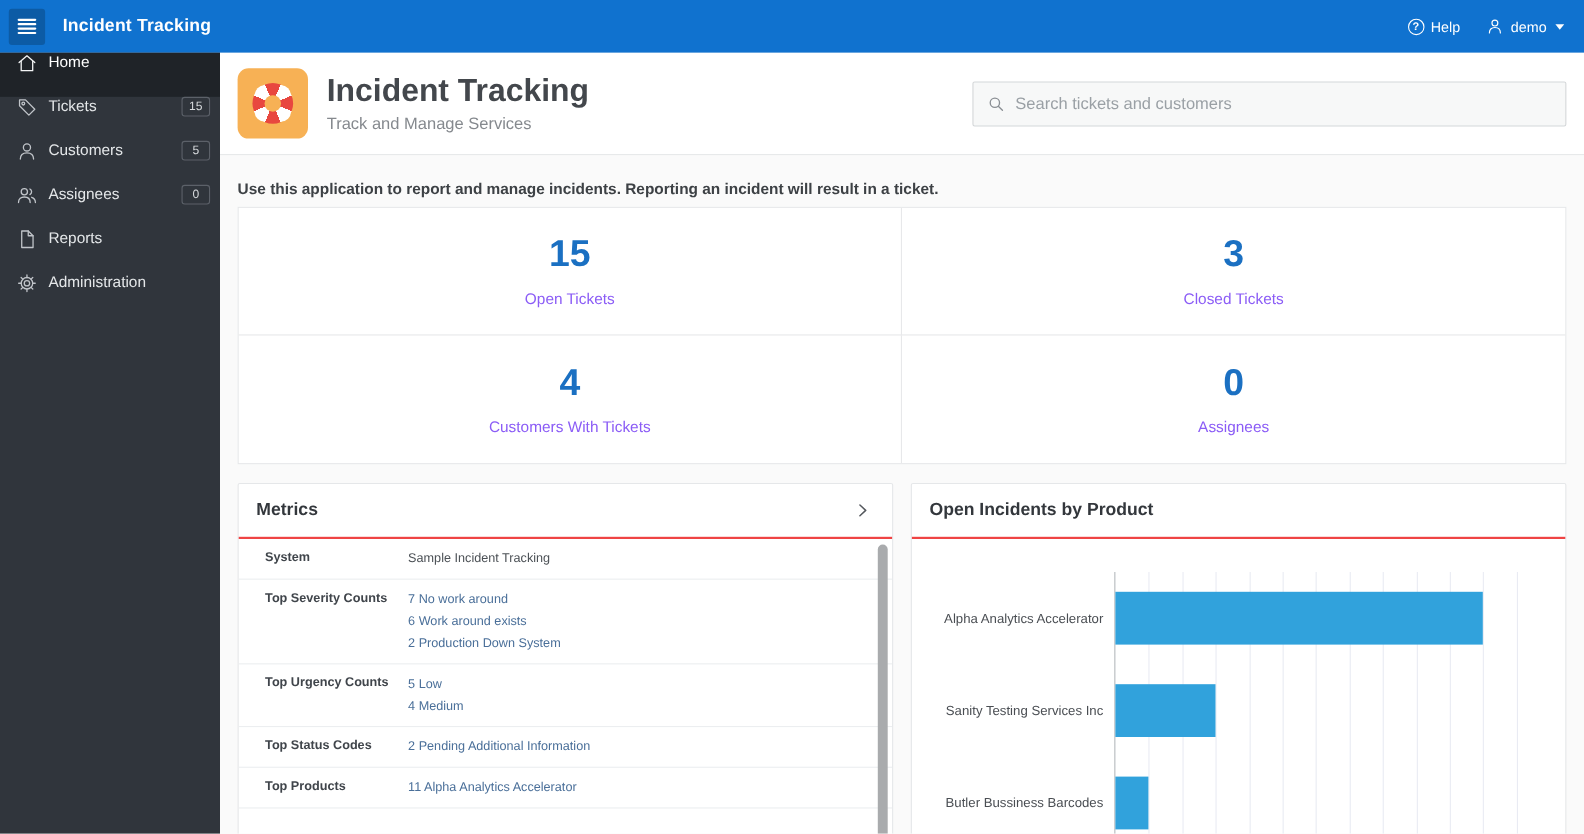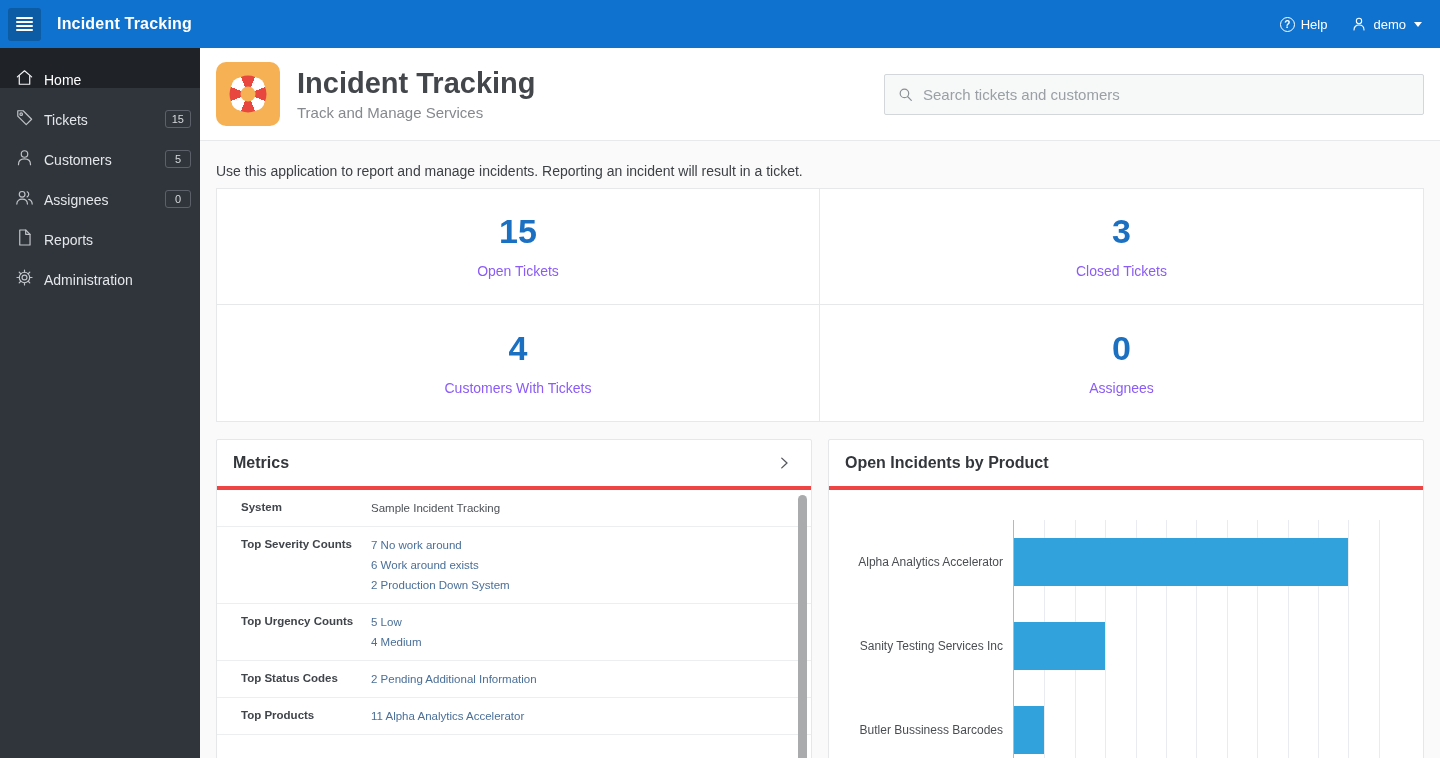--- a/index.html
+++ b/index.html
@@ -17,21 +17,21 @@
   .help-circ { width: 15px; height: 15px; border: 1.4px solid #fff; border-radius: 50%; font-size: 10px;
                display: flex; align-items: center; justify-content: center; font-weight: 700; }
   .user-svg svg, .appbar .icon-svg svg { width: 16px; height: 16px; fill: none; stroke: #fff; stroke-width: 1.6;
                stroke-linecap: round; stroke-linejoin: round; display: block; }
   .caret { width: 0; height: 0; border-left: 4.5px solid transparent; border-right: 4.5px solid transparent;
            border-top: 5px solid #fff; margin-left: 2px; }
 
   
   .layout { display: flex; height: 710px; }
   .sidebar { width: 200px; background: #30353c; flex: none; }
-  .side-item { height: 40px; display: flex; align-items: flex-end; color: #e4e7e9; font-size: 14px; cursor: pointer; }
+  .side-item { height: 40px; display: flex; align-items: flex-start; color: #e4e7e9; font-size: 14px; cursor: pointer; }
   .side-item.active { background: #1f2328; color: #fff; }
   .side-icon { width: 20px; height: 20px; margin: 0 9px 0 15px; color: #c0c4c9; flex: none; }
   .side-item.active .side-icon { color: #f4f5f6; }
   .side-icon svg { width: 19px; height: 19px; fill: none; stroke: currentColor; stroke-width: 1.5;
                    stroke-linecap: round; stroke-linejoin: round; display: block; }
   .side-badge { margin-left: auto; margin-right: 9px; min-width: 26px; text-align: center; font-size: 11px;
                 color: #d6d9dc; border: 1px solid #5c6169; border-radius: 3px; padding: 2px 6px; }
 
   .main { flex: 1; overflow: hidden; background: #fafafa; }
 
@@ -52,32 +52,32 @@
   .page-subtitle { font-size: 15px; color: #85898e; margin-top: 3px; }
   .search-box { margin-left: auto; width: 540px; height: 41px; background: #f7f8f8; border: 1px solid #d4d7d9;
                 border-radius: 2px; display: flex; align-items: center; padding: 0 12px; gap: 9px; }
   .search-box svg { width: 17px; height: 17px; fill: none; stroke: #8a8f94; stroke-width: 1.7; stroke-linecap: round; flex: none; }
   .search-box input { flex: 1; border: none; outline: none; background: transparent; font-size: 15px; color: #0f172a;
                 font-family: "Liberation Sans", sans-serif; }
   .search-box input::placeholder { color: #9aa0a5; }
 
   
   .content { padding: 22px 16px 0; }
-  .intro { font-size: 14px; color: #3d4145; margin-bottom: 9px; }
+  .intro { font-size: 14px; color: #3d4145; margin-bottom: 9px; font-weight: bold; }
 
   .stat-grid { background: #fff; border: 1px solid #e7e8ea; display: grid; grid-template-columns: 1fr 1fr; }
   .stat-cell { height: 116px; display: flex; flex-direction: column; align-items: center; justify-content: center; cursor: pointer; }
   .stat-cell.br { border-right: 1px solid #e7e8ea; }
   .stat-cell.bb { border-bottom: 1px solid #e7e8ea; }
   .stat-value { font-size: 34px; font-weight: 600; color: #1b70c2; line-height: 1; }
   .stat-label { font-size: 14px; color: #8b5cf6; margin-top: 15px; }
 
   .panels { display: flex; gap: 16px; margin-top: 17px; align-items: flex-start; }
   .panel { background: #fff; border: 1px solid #e5e7e9; border-radius: 2px; }
-  .panel-head { height: 50px; border-bottom: 4px solid #ef4444; display: flex; align-items: center;
+  .panel-head { height: 50px; border-bottom: 2px solid #ef4444; display: flex; align-items: center;
                 justify-content: space-between; padding: 0 16px; }
   .panel-title { font-size: 16px; font-weight: 600; color: #33373c; }
   .chev-btn { border: none; background: transparent; cursor: pointer; padding: 2px; display: flex; }
   .chev-btn svg { width: 18px; height: 18px; fill: none; stroke: #54585d; stroke-width: 1.8; stroke-linecap: round; stroke-linejoin: round; }
 
   
   .panel.metrics { width: 596px; flex: none; }
   .metrics-body { position: relative; height: 278px; overflow: hidden; }
   .m-row { display: flex; padding: 8px 26px 8px 24px; border-bottom: 1px solid #eceef0; }
   .m-label { flex: 0 0 130px; font-size: 11.5px; font-weight: 700; color: #40454b; padding-top: 3px; }

